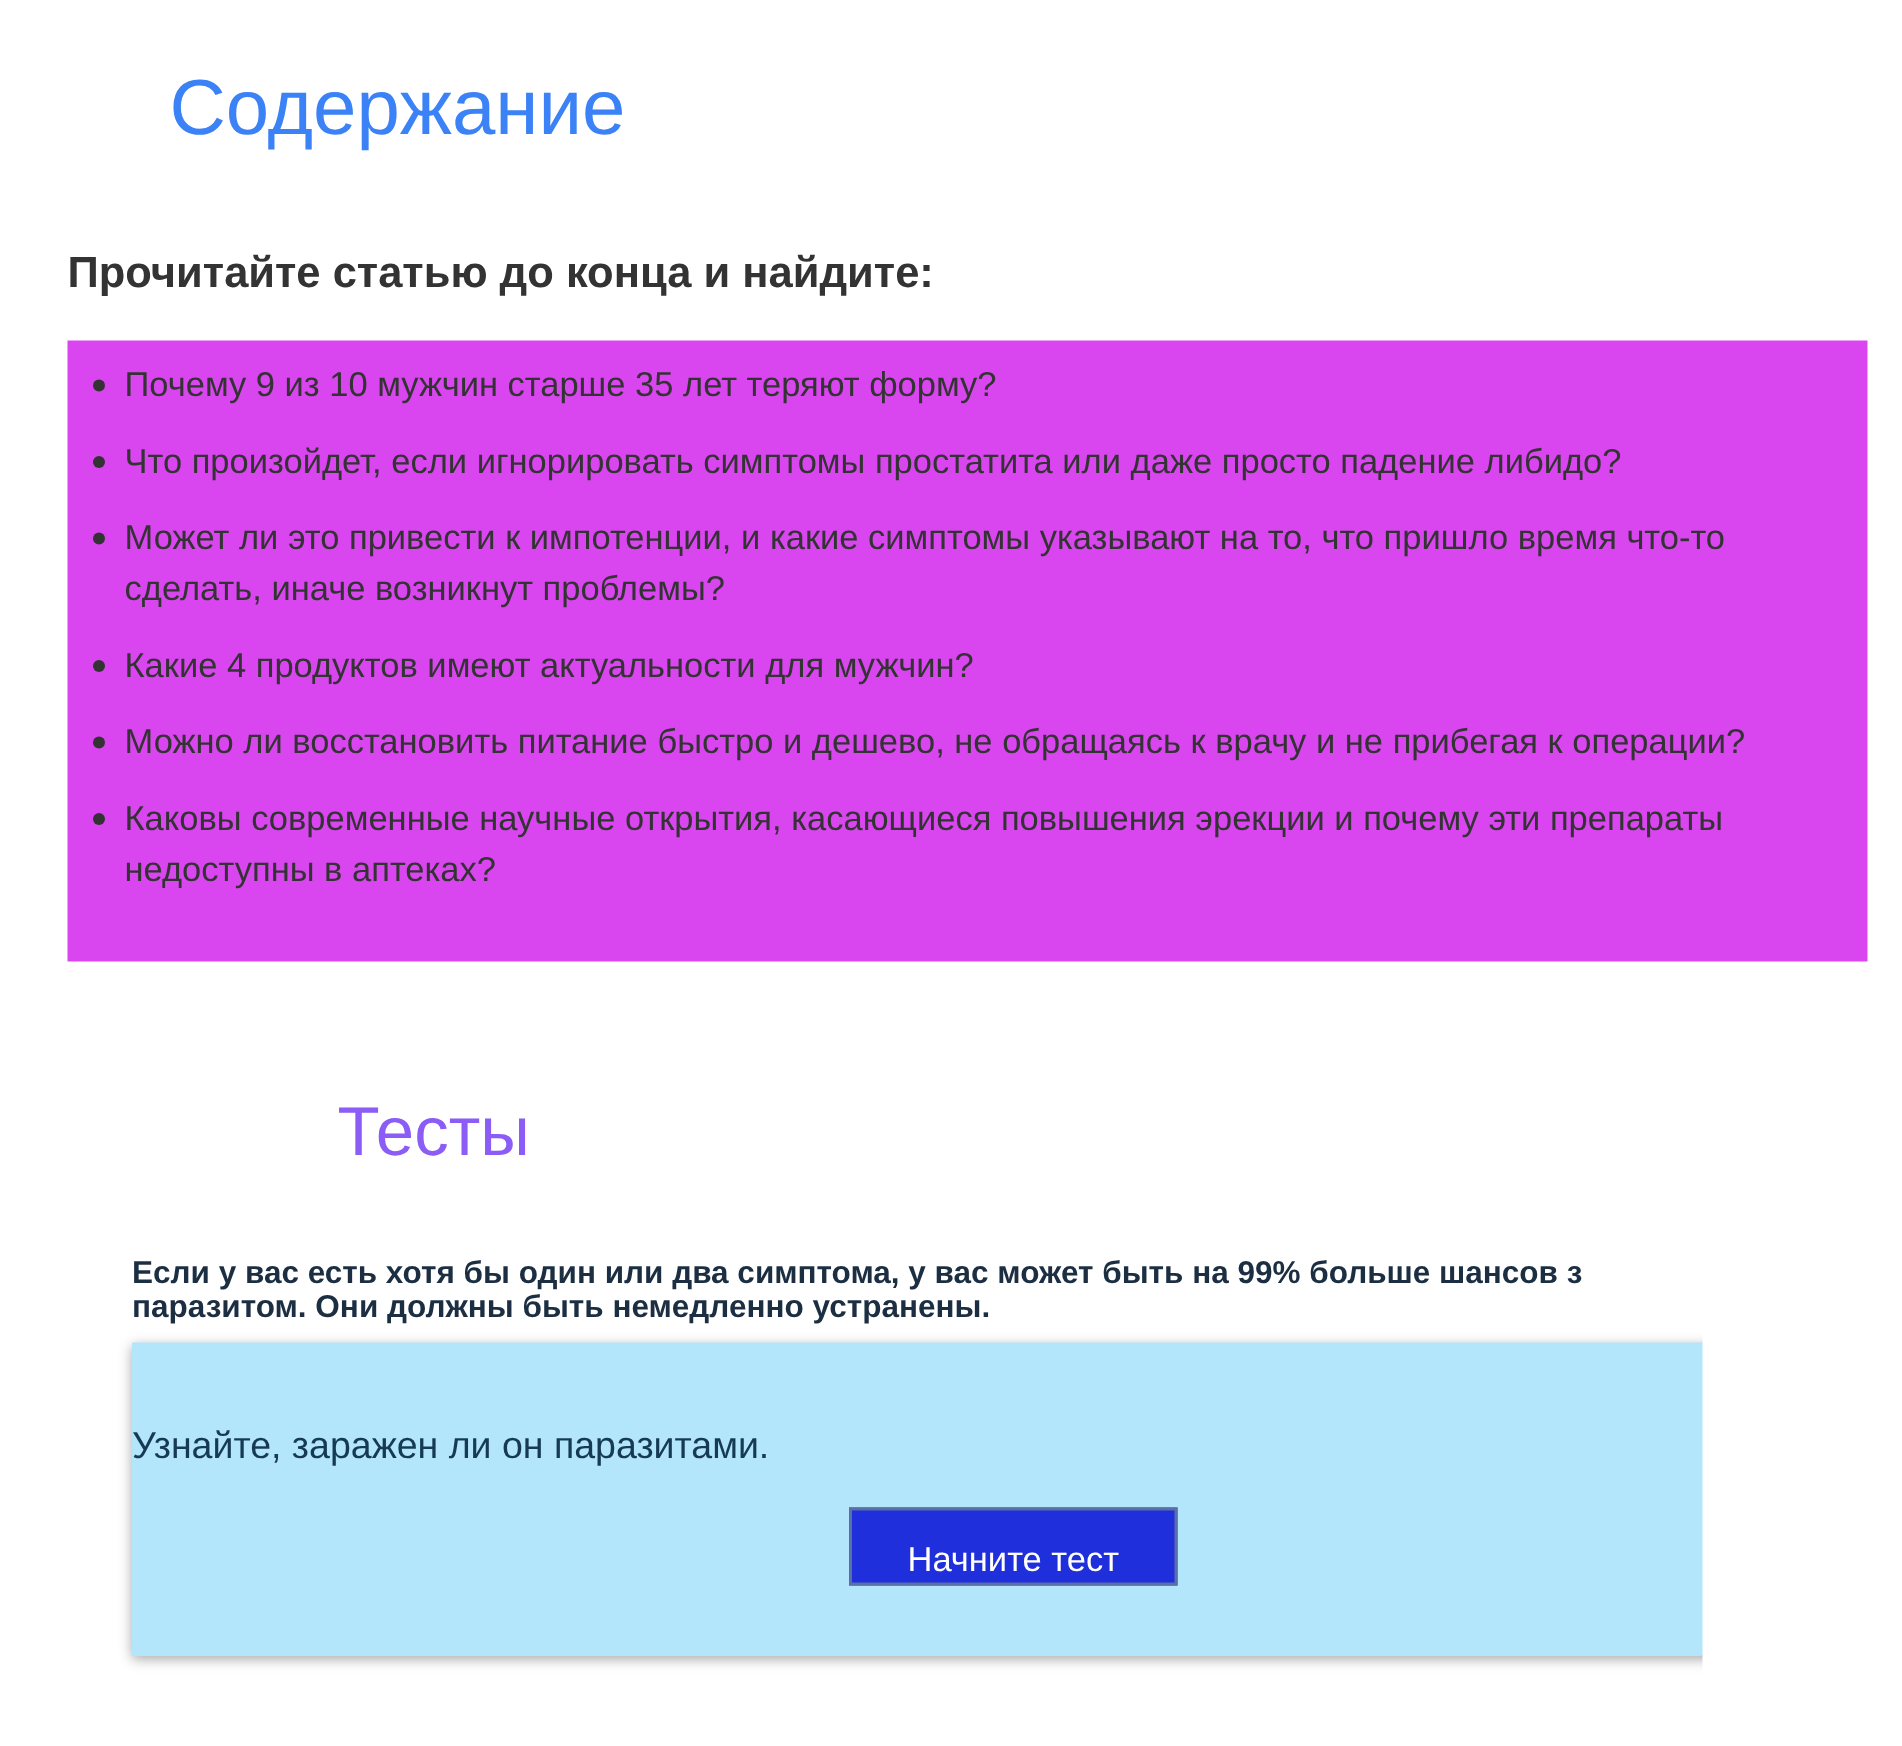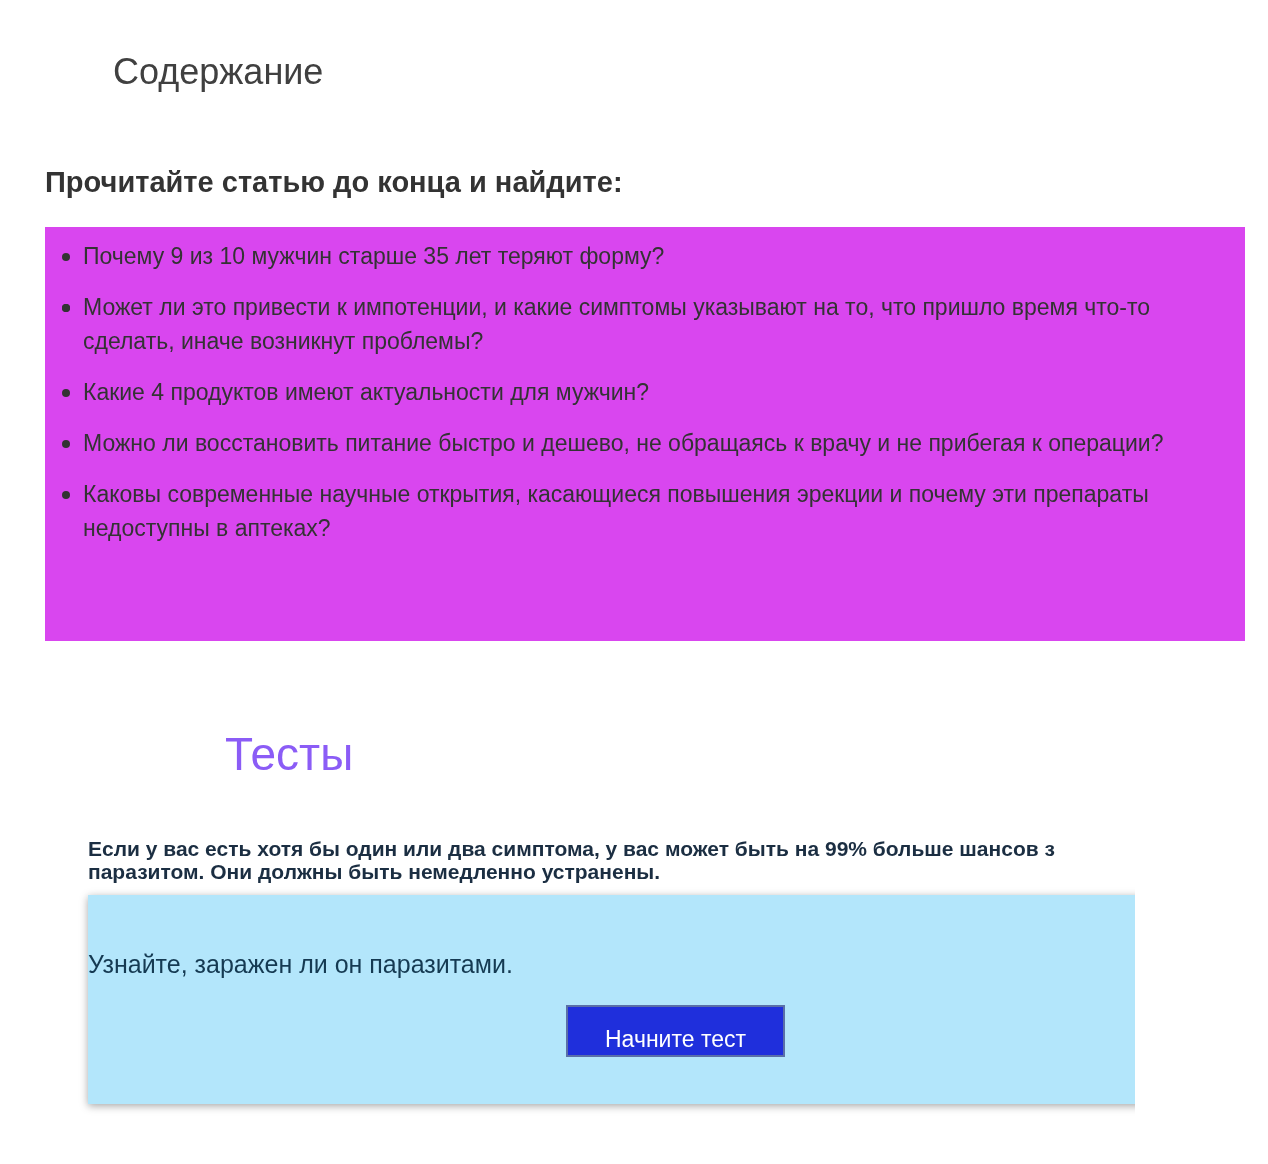--- a/index.html
+++ b/index.html
@@ -12,23 +12,23 @@
       height: 1164px;
       position: relative;
       overflow: hidden;
       font-family: "Liberation Sans", sans-serif;
     }
     .toc-title {
       position: absolute;
       left: 113px;
       top: 44px;
       margin: 0;
-      font-size: 36px;
+      font-size: 52px;
       font-weight: normal;
-      color: #404040;
+      color: #3b82f6;
       line-height: 56px;
       letter-spacing: 0px;
     }
     .toc-subtitle {
       position: absolute;
       left: 45px;
       top: 164px;
       margin: 0;
       font-size: 29px;
       font-weight: bold;
@@ -143,20 +143,21 @@
 <h2 class="toc-subtitle">Прочитайте статью до конца и найдите:</h2>
 
 <div class="toc-box">
   <ul class="toc-list">
     <li class="toc-item">
       <span class="bullet"></span>
       <span>Почему 9 из 10 мужчин старше 35 лет теряют форму?</span>
     </li>
     <li class="toc-item">
       <span class="bullet"></span>
+      <span>Что произойдет, если игнорировать симптомы простатита или даже просто падение либидо?</span>
     </li>
     <li class="toc-item">
       <span class="bullet"></span>
       <span>Может ли это привести к импотенции, и какие симптомы указывают на то, что пришло время что-то сделать, иначе возникнут проблемы?</span>
     </li>
     <li class="toc-item">
       <span class="bullet"></span>
       <span>Какие 4 продуктов имеют актуальности для мужчин?</span>
     </li>
     <li class="toc-item">

